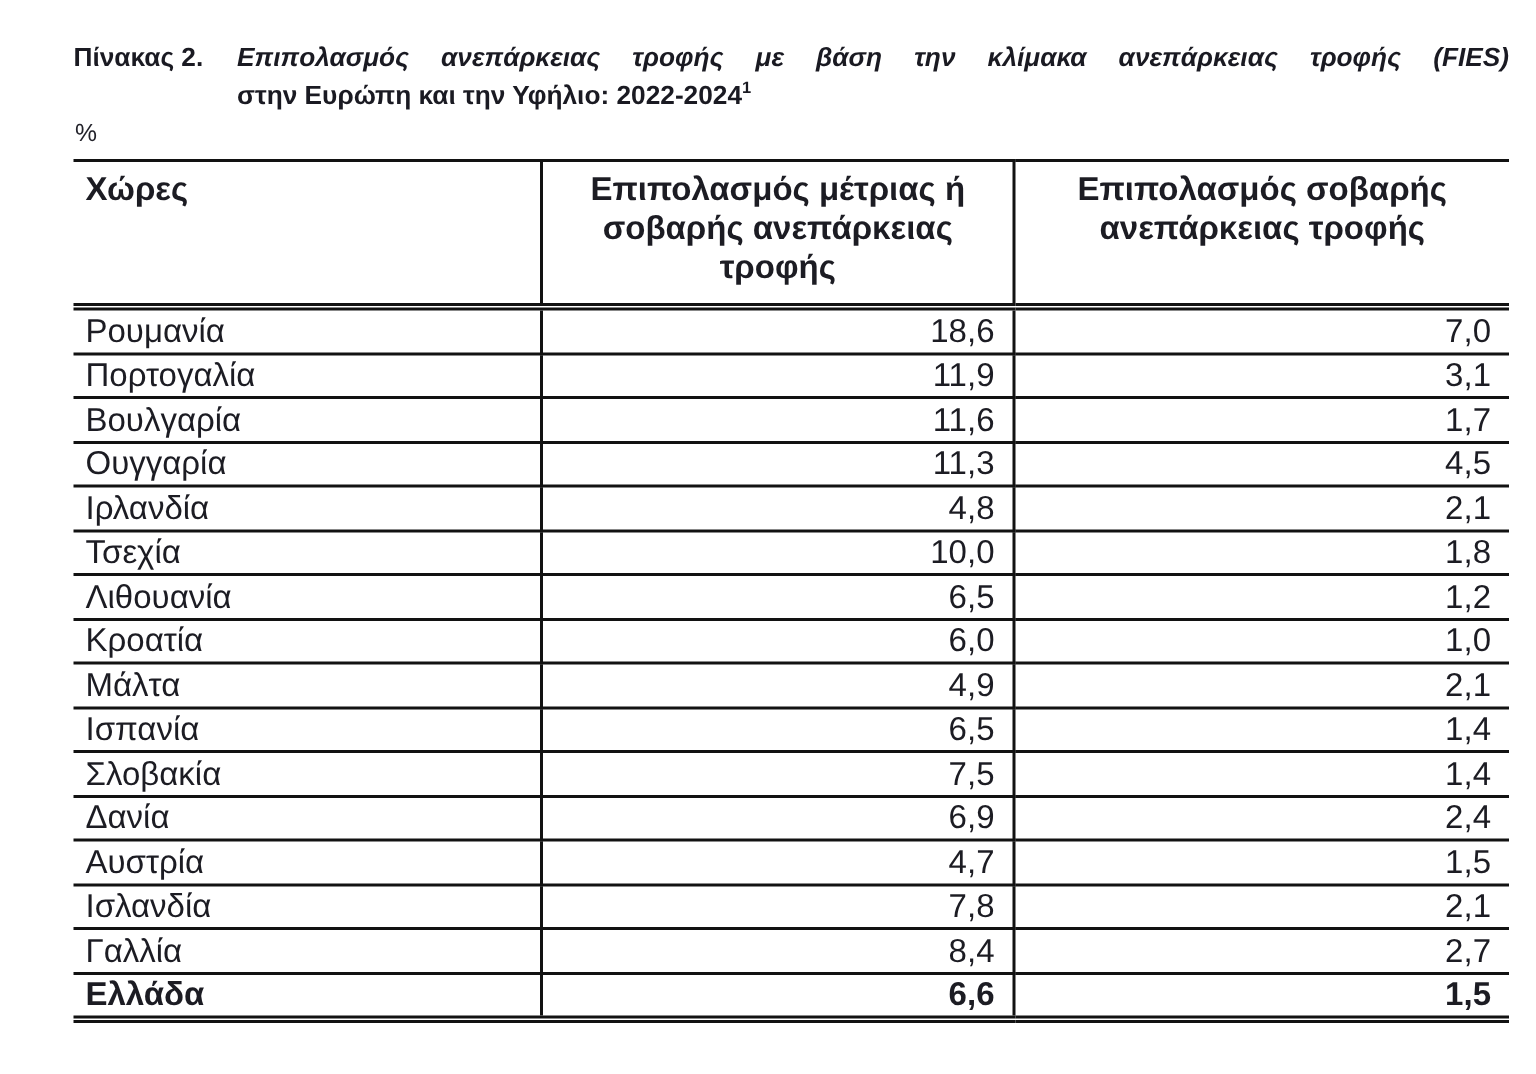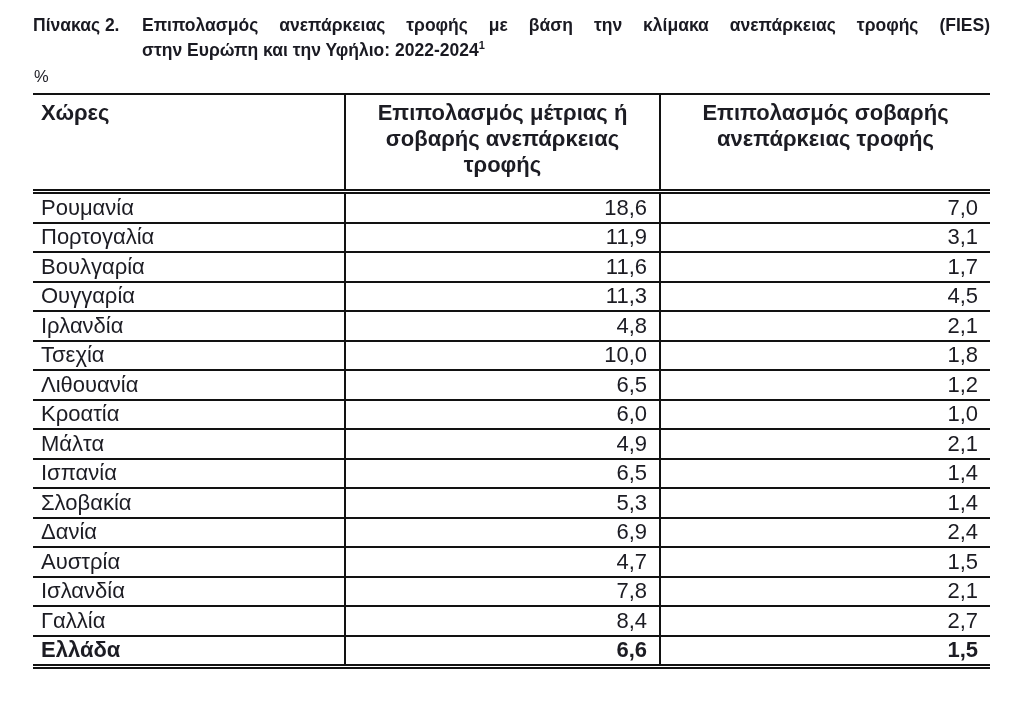--- a/index.html
+++ b/index.html
@@ -9,21 +9,22 @@
     height: 716px;
     background: #ffffff;
     overflow: hidden;
     font-family: "Liberation Sans", "DejaVu Sans", sans-serif;
     color: #1c1c23;
   }
   .page {
     box-sizing: border-box;
     width: 916px;
     height: 716px;
-    padding: 13px 34px 0 33px;
+    padding: 26px 34px 0 33px;
+    margin-left: 16px;
   }
   
   .table-title {
     display: flex;
     align-items: flex-start;
     font-weight: bold;
     font-size: 17.5px;
     line-height: 25px;
     color: #1a1a22;
     width: 957px;
@@ -31,20 +32,21 @@
   .table-title .title-label {
     flex: 0 0 109px;
     width: 109px;
   }
   .table-title .title-body {
     flex: 1 1 auto;
   }
   .title-line1 {
     text-align: justify;
     text-align-last: justify;
+    font-style: italic;
   }
   .title-line2 {
     text-align: left;
   }
   .title-line2 sup {
     font-size: 11px;
     line-height: 0;
   }
   .unit-label {
     font-size: 16.5px;
@@ -174,21 +176,21 @@
     <td class="cell-num sep-r">4,9</td>
     <td class="cell-num">2,1</td>
   </tr>
         <tr>
     <td class="cell-country sep-r">Ισπανία</td>
     <td class="cell-num sep-r">6,5</td>
     <td class="cell-num">1,4</td>
   </tr>
         <tr>
     <td class="cell-country sep-r">Σλοβακία</td>
-    <td class="cell-num sep-r">5,3</td>
+    <td class="cell-num sep-r">7,5</td>
     <td class="cell-num">1,4</td>
   </tr>
         <tr>
     <td class="cell-country sep-r">Δανία</td>
     <td class="cell-num sep-r">6,9</td>
     <td class="cell-num">2,4</td>
   </tr>
         <tr>
     <td class="cell-country sep-r">Αυστρία</td>
     <td class="cell-num sep-r">4,7</td>

